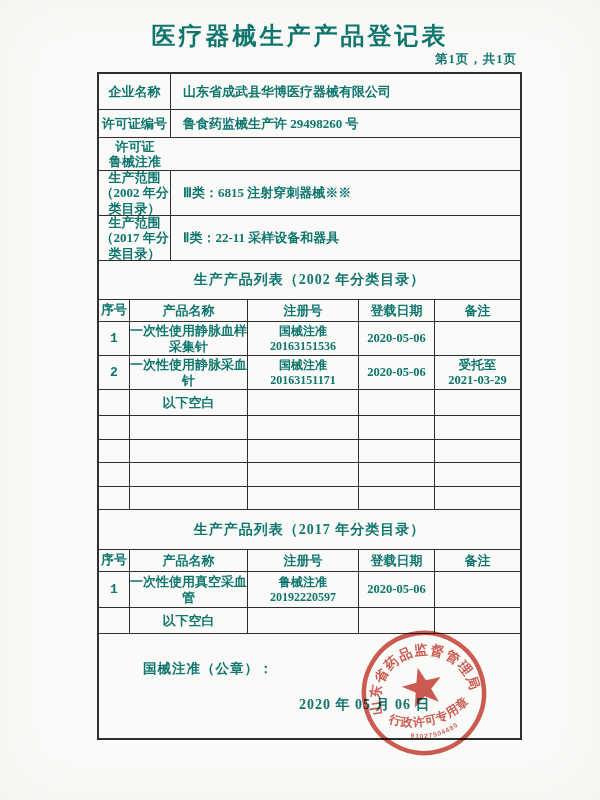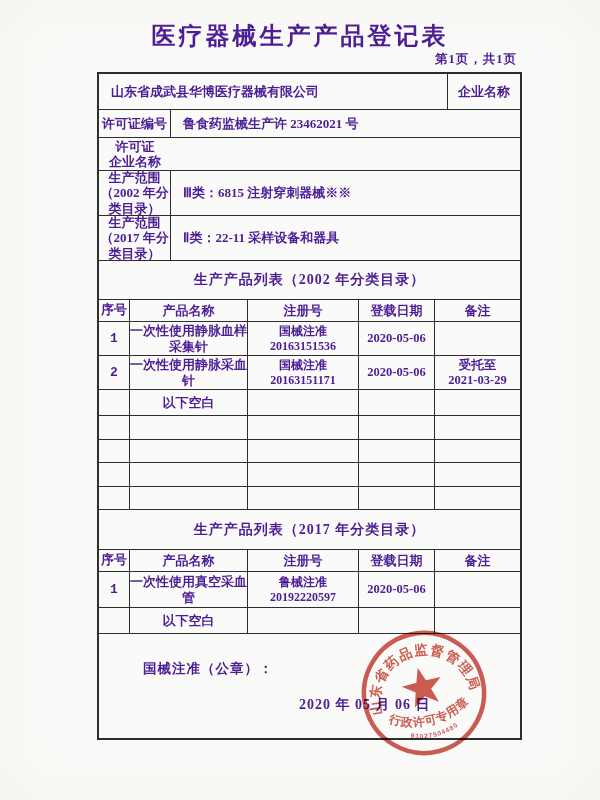--- a/index.html
+++ b/index.html
@@ -1,21 +1,21 @@
 <!DOCTYPE html>
 <html><head>
 <meta charset="utf-8">
 <style>
   html,body{margin:0;padding:0;}
   .page{
     position:relative;width:600px;height:800px;
     background:#fafaf8;
     box-shadow:inset 0 0 60px rgba(120,120,110,0.06);
     font-family:"Liberation Serif", serif;
-    color:#4c1d95;overflow:hidden;
+    color:#0f766e;overflow:hidden;
   }
   .doc-title{
     position:absolute;top:20px;left:0;width:600px;text-align:center;
     font-size:24px;font-weight:bold;letter-spacing:3px;
   }
   .page-info{
     position:absolute;top:51px;left:98px;width:419px;text-align:right;
     font-size:12.5px;font-weight:bold;letter-spacing:1px;
   }
   .doc{
@@ -60,30 +60,30 @@
 <body>
 
 <div class="page">
 
   <div class="doc-title">医疗器械生产产品登记表</div>
   <div class="page-info">第1页，共1页</div>
 
   <div class="doc">
 
     <div class="row" style="height:36px">
+      <div class="cell info-label ml">企业名称</div>
       <div class="cell info-value">山东省成武县华博医疗器械有限公司</div>
-      <div class="cell info-label ml">企业名称</div>
     </div>
     <div class="row" style="height:28px">
       <div class="cell info-label ml">许可证编号</div>
-      <div class="cell info-value">鲁食药监械生产许 23462021 号</div>
+      <div class="cell info-value">鲁食药监械生产许 29498260 号</div>
     </div>
     <div class="row" style="height:33px">
       <div class="cell info-label ml">许可证
-企业名称</div>
+鲁械注准</div>
     </div>
     <div class="row" style="height:45px">
       <div class="cell info-label ml">生产范围
 （2002 年分
 类目录）</div>
       <div class="cell info-value">Ⅲ类：6815 注射穿刺器械※※</div>
     </div>
     <div class="row" style="height:45px">
       <div class="cell info-label ml">生产范围
 （2017 年分

